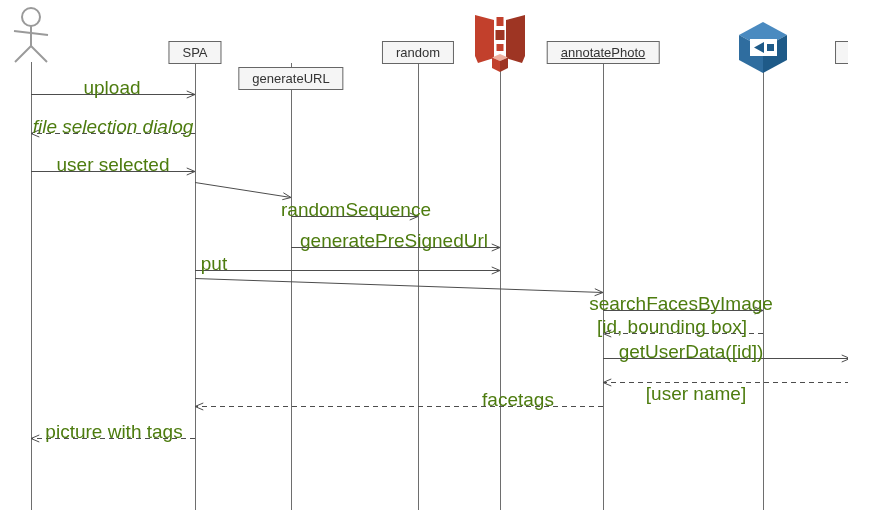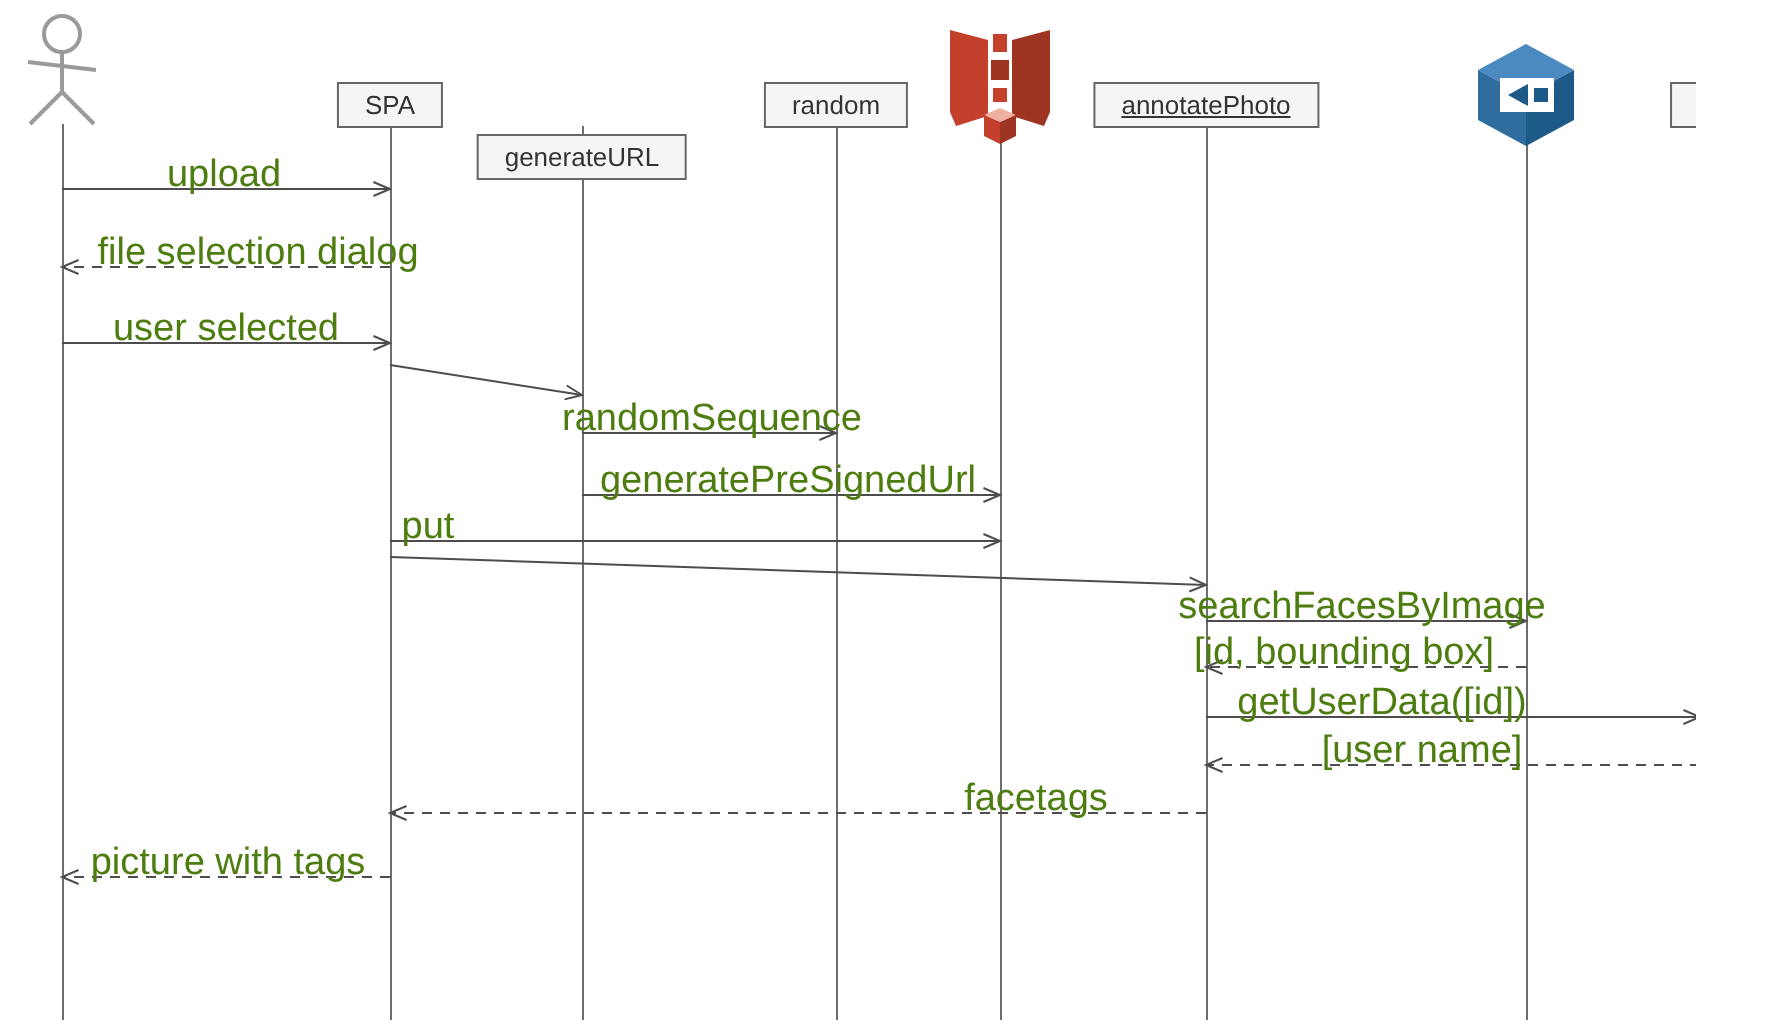--- a/index.html
+++ b/index.html
@@ -91,25 +91,25 @@
       <line x1="195" y1="438.5" x2="31" y2="438.5" class="msg dashed flat"></line>
       <polyline points="39.28395655829183,434.9820369899139 31,438.5 39.28395655829183,442.0179630100861" class="head"></polyline>
     </svg>
   <div id="labels">
       <div class="pbox" style="left: 195px; top: 41px;">SPA</div>
       <div class="pbox" style="left: 291px; top: 41px; margin-top: 26px;">generateURL</div>
       <div class="pbox" style="left: 418px; top: 41px;">random</div>
       <div class="pbox" style="left: 603px; top: 41px; text-decoration: underline;">annotatePhoto</div>
       <div class="pbox" style="left: 850px; top: 41px; margin-left: 16px;">Users</div>
       <div class="msg-label" style="left: 112px; top: 77px;">upload</div>
-      <div class="msg-label" style="left: 129px; top: 116px;">file selection dialog</div>
+      <div class="msg-label" style="left: 113px; top: 116px; font-style: italic;">file selection dialog</div>
       <div class="msg-label" style="left: 113px; top: 154px;">user selected</div>
       <div class="msg-label" style="left: 356px; top: 199px;">randomSequence</div>
       <div class="msg-label" style="left: 394px; top: 230px;">generatePreSignedUrl</div>
       <div class="msg-label" style="left: 214px; top: 253px;">put</div>
       <div class="msg-label" style="left: 681px; top: 293px;">searchFacesByImage</div>
       <div class="msg-label" style="left: 672px; top: 316px;">[id, bounding box]</div>
       <div class="msg-label" style="left: 691px; top: 341px;">getUserData([id])</div>
-      <div class="msg-label" style="left: 696px; top: 365px; margin-left: 15px;">[user name]</div>
+      <div class="msg-label" style="left: 696px; top: 383px;">[user name]</div>
       <div class="msg-label" style="left: 518px; top: 389px;">facetags</div>
       <div class="msg-label" style="left: 114px; top: 421px;">picture with tags</div>
     </div>
 </div>
 
 </body></html>

